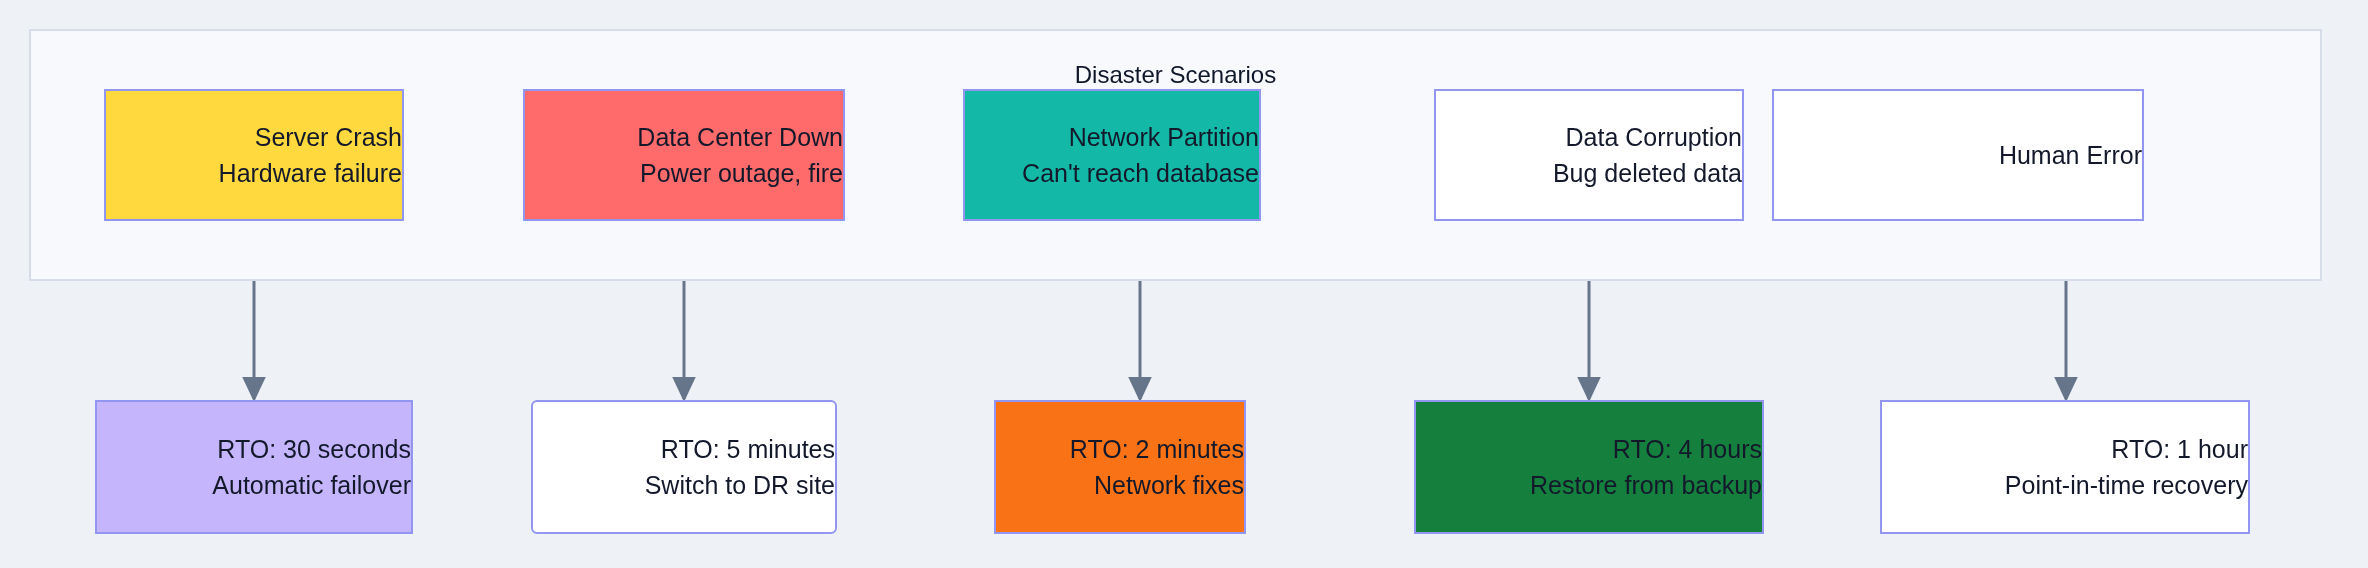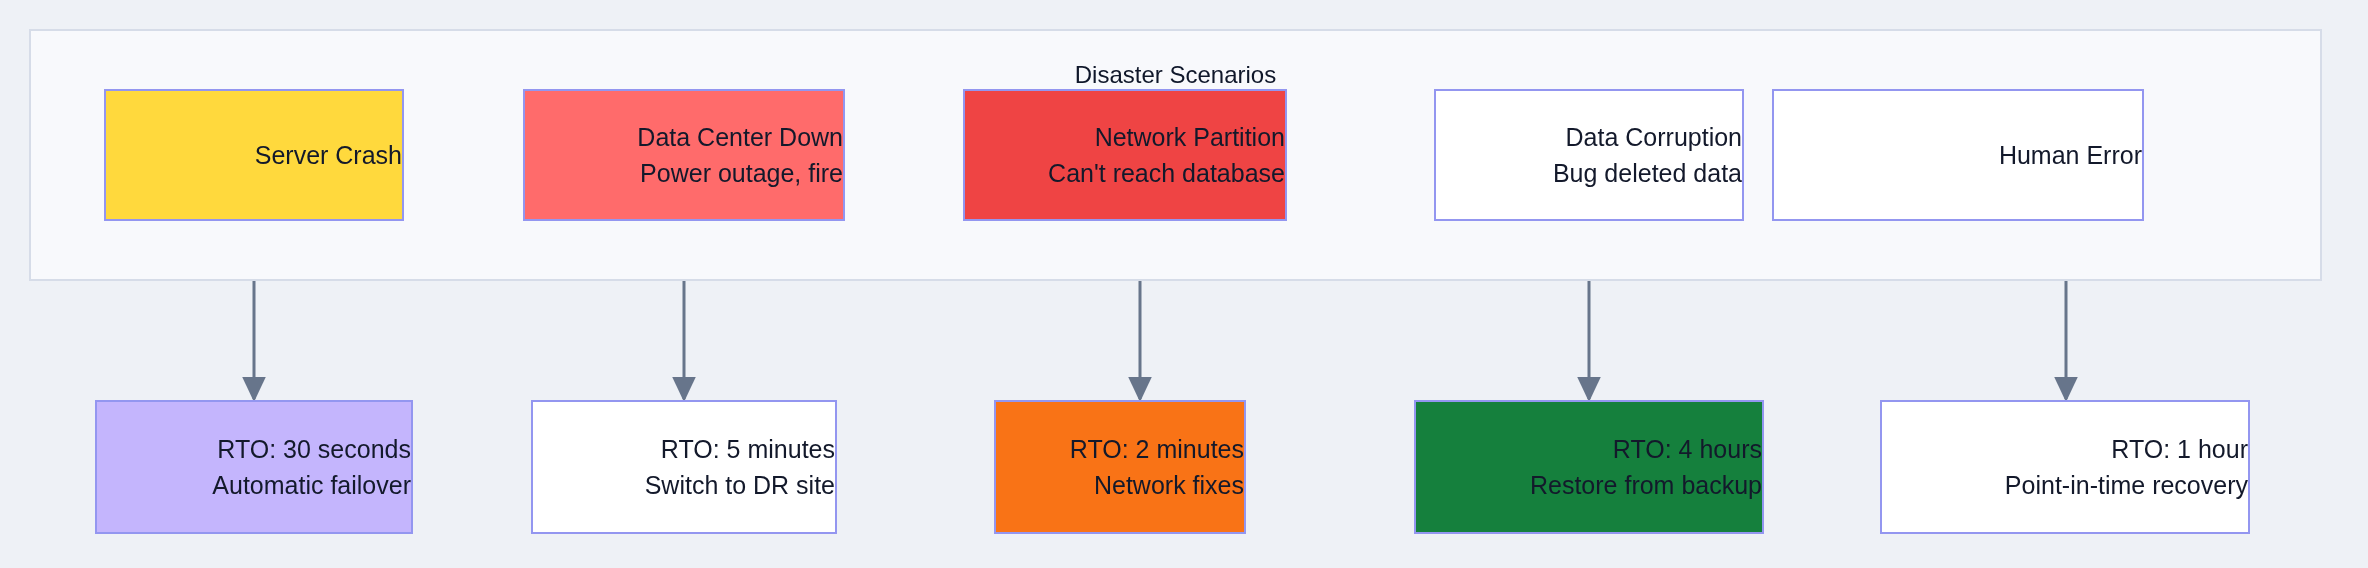--- a/index.html
+++ b/index.html
@@ -89,43 +89,44 @@
       </g>
   </svg>
 
   <div class="subgraph">
     <div class="subgraph-title">Disaster Scenarios</div>
   </div>
 
   <div id="scenario-layer">
       <div class="node fill-yellow" style="left: 104px; top: 89px; width: 300px; height: 132px; background: rgb(255, 217, 61);">
         <span class="ln1">Server Crash</span>
+        <span class="ln2">Hardware failure</span>
       </div>
       <div class="node fill-red" style="left: 523px; top: 89px; width: 322px; height: 132px; background: rgb(255, 107, 107);">
         <span class="ln1">Data Center Down</span>
         <span class="ln2">Power outage, fire</span>
       </div>
-      <div class="node" style="left: 963px; top: 89px; width: 324px; height: 132px; background: #ef4444;">
+      <div class="node" style="left: 963px; top: 89px; width: 298px; height: 132px; background: #14b8a6;">
         <span class="ln1">Network Partition</span>
         <span class="ln2">Can't reach database</span>
       </div>
       <div class="node" style="left: 1434px; top: 89px; width: 310px; height: 132px; background: rgb(255, 255, 255);">
         <span class="ln1">Data Corruption</span>
         <span class="ln2">Bug deleted data</span>
       </div>
       <div class="node" style="left: 1772px; top: 89px; width: 372px; height: 132px; background: rgb(255, 255, 255);">
         <span class="ln1">Human Error</span>
       </div>
     </div>
   <div id="recovery-layer">
       <div class="node" style="left: 95px; top: 400px; width: 318px; height: 134px; background: #c4b5fd;">
         <span class="ln1">RTO: 30 seconds</span>
         <span class="ln2">Automatic failover</span>
       </div>
-      <div class="node" style="left: 531px; top: 400px; width: 306px; height: 134px; background: rgb(255, 255, 255);">
+      <div class="node" style="left: 531px; top: 400px; width: 306px; height: 134px; background: rgb(255, 255, 255); border-radius: 6px;">
         <span class="ln1">RTO: 5 minutes</span>
         <span class="ln2">Switch to DR site</span>
       </div>
       <div class="node" style="left: 994px; top: 400px; width: 252px; height: 134px; background: #f97316;">
         <span class="ln1">RTO: 2 minutes</span>
         <span class="ln2">Network fixes</span>
       </div>
       <div class="node" style="left: 1414px; top: 400px; width: 350px; height: 134px; background: #15803d;">
         <span class="ln1">RTO: 4 hours</span>
         <span class="ln2">Restore from backup</span>

